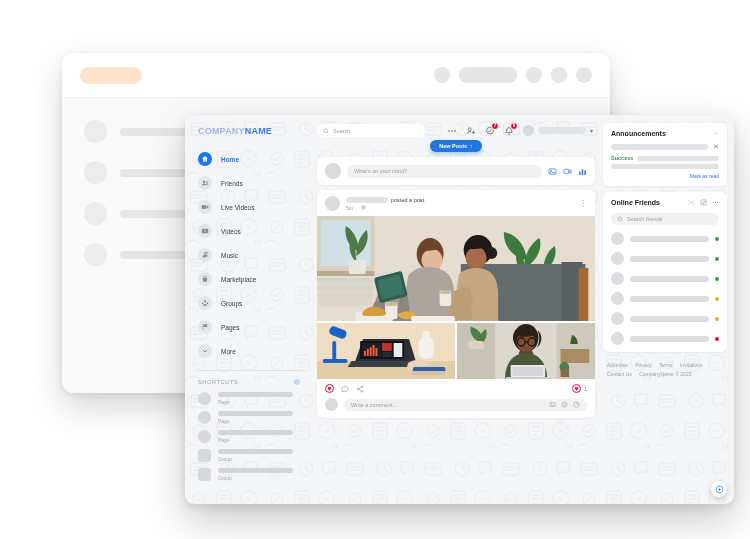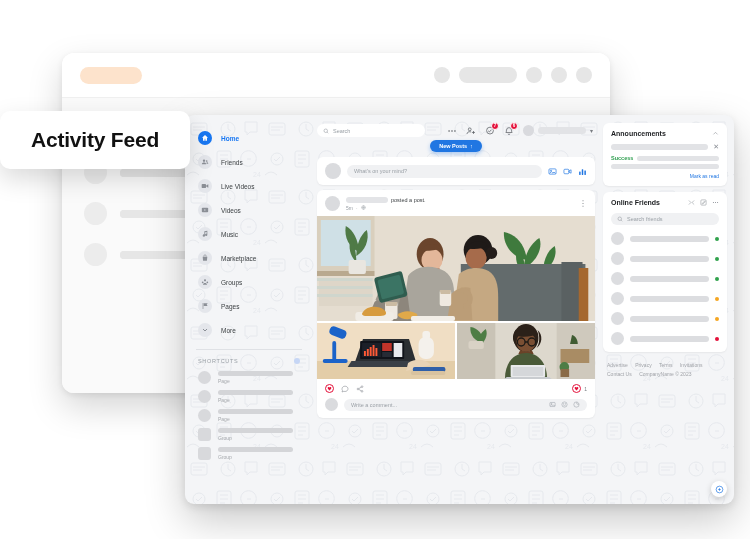--- a/index.html
+++ b/index.html
@@ -270,23 +270,20 @@
           <div class="bg-avatar"></div>
           <div class="bg-lines">
               <div class="bg-line"></div>
               <div class="bg-line sh"></div>
             </div>
         </div>
       </div>
     </div>
   </div>
 
-  <div class="chip">
-    <span>Activity Feed</span>
-  </div>
 
   <div class="app">
 
     <svg class="doodle" viewBox="0 0 549 389" preserveAspectRatio="none">
       <defs>
         <pattern id="dood" width="78" height="68" patternUnits="userSpaceOnUse">
           <g fill="none" stroke="#d8dce3" stroke-width="1">
             <rect x="6" y="8" width="16" height="12" rx="2"></rect>
             <path d="M8 12h12M8 15h9"></path>
             <circle cx="43" cy="14" r="7"></circle>
@@ -300,20 +297,23 @@
             <path d="M62 44h4"></path>
             <path d="M2 60q6-6 12 0"></path>
             <text x="68" y="62" font-size="7" fill="#d8dce3" stroke="none" font-family="sans-serif">24</text>
           </g>
         </pattern>
       </defs>
       <rect width="549" height="389" fill="url(#dood)"></rect>
     </svg>
 
     <div class="nav">
+      <div class="brand">
+        <span class="c1">COMPANY</span><span class="c2">NAME</span>
+      </div>
 
       <div class="nav-item active">
         <span class="nav-ic">
           <svg viewBox="0 0 24 24" fill="currentColor">
               <path d="M12 3l9 8h-3v9h-5v-6h-2v6H6v-9H3z"></path>
             </svg>
         </span>
         <span class="nav-lb">Home</span>
       </div>
 

